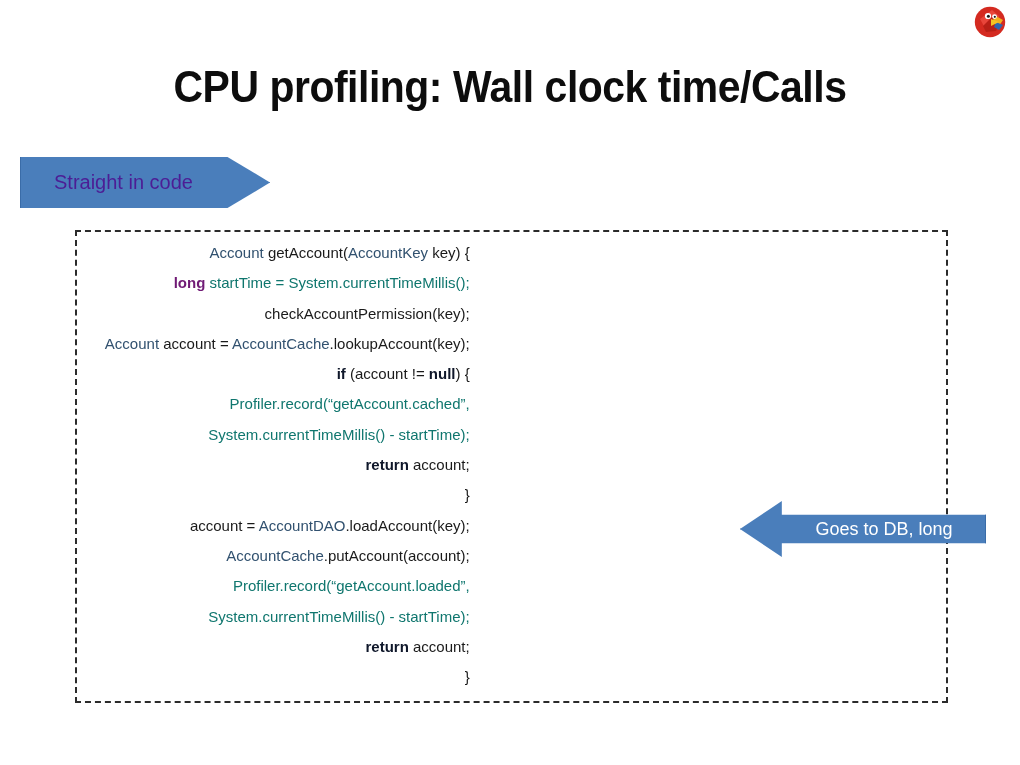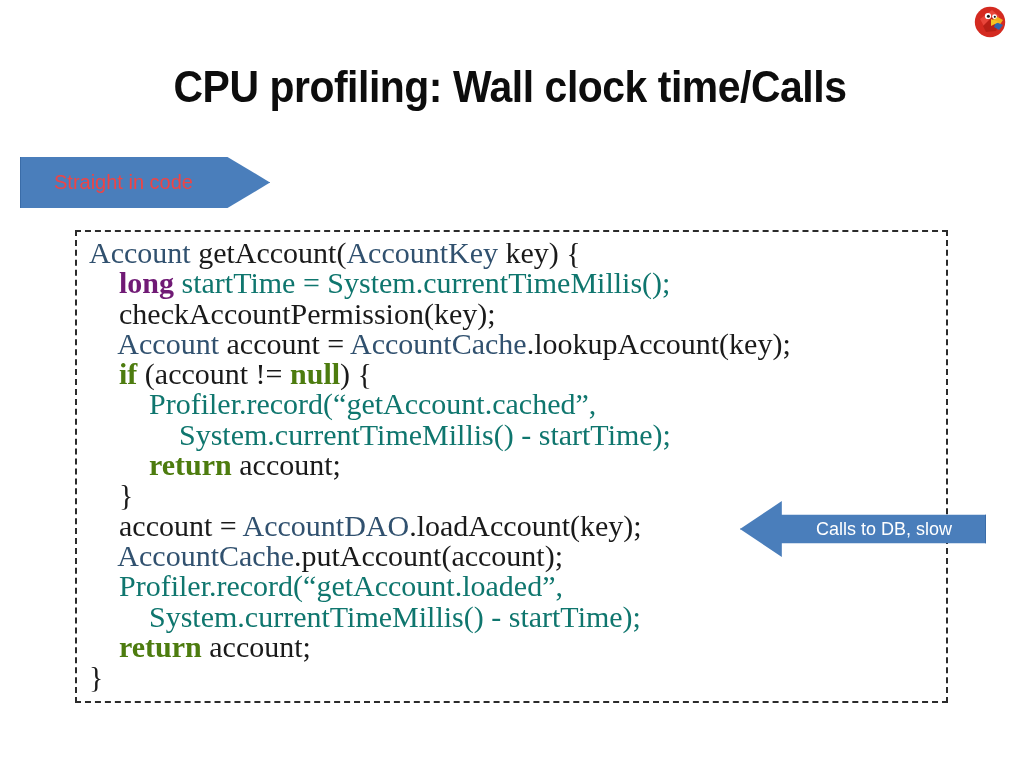--- a/index.html
+++ b/index.html
@@ -59,21 +59,21 @@
   }
   #callout-straight .label {
     position: absolute;
     left: 0;
     top: 0;
     width: 207px;
     height: 61px;
     display: flex;
     align-items: center;
     justify-content: center;
-    color: #ef4444;
+    color: #4c1d95;
     font-size: 20px;
     font-family: "Liberation Sans", sans-serif;
     white-space: nowrap;
   }
 
   
   #callout-db {
     position: absolute;
     left: 740px;
     top: 498px;
@@ -111,31 +111,32 @@
     width: 873px;
     height: 473px;
     border: 2px dashed #2b2b2b;
     box-sizing: border-box;
     background: transparent;
   }
   #code-lines {
     position: absolute;
     left: 12px;
     top: 6px;
-    font-family: Liberation Serif, serif;
-    font-size: 30px;
+    font-family: Liberation Sans, sans-serif;
+    font-size: 15px;
     line-height: 30.3px;
     white-space: pre;
     color: #1a1a1a;
+    text-align: right;
   }
   #code-lines .ln { display: block; height: 30.3px; }
 
   .tok-type  { color: #31516f; }
   .tok-kw    {
-    color: #4d7c0f;
+    color: #0f172a;
     font-weight: bold;
     -webkit-text-stroke: 0.35px #ffffff;
     paint-order: stroke fill;
   }
   .tok-kw-red {
     color: #701a75;
     font-weight: bold;
     -webkit-text-stroke: 0.35px #ffffff;
     paint-order: stroke fill;
   }
@@ -167,14 +168,14 @@
   <div class="shape"></div>
   <div class="label">Straight in code</div>
 </div>
 
 <div id="code-box">
   <div id="code-lines"><span class="ln"><span class="tok-type">Account</span><span class="tok-plain"> getAccount(</span><span class="tok-type">AccountKey</span><span class="tok-plain"> key) {</span></span><span class="ln"><span>    </span><span class="tok-kw-red">long</span><span class="tok-red"> startTime = System.currentTimeMillis();</span></span><span class="ln"><span>    </span><span class="tok-plain">checkAccountPermission(key);</span></span><span class="ln"><span>    </span><span class="tok-type">Account</span><span class="tok-plain"> account = </span><span class="tok-type">AccountCache</span><span class="tok-plain">.lookupAccount(key);</span></span><span class="ln"><span>    </span><span class="tok-kw">if</span><span class="tok-plain"> (account != </span><span class="tok-kw">null</span><span class="tok-plain">) {</span></span><span class="ln"><span>        </span><span class="tok-red">Profiler.record(“getAccount.cached”,</span></span><span class="ln"><span>            </span><span class="tok-red">System.currentTimeMillis() - startTime);</span></span><span class="ln"><span>        </span><span class="tok-kw">return</span><span class="tok-plain"> account;</span></span><span class="ln"><span>    </span><span class="tok-plain">}</span></span><span class="ln"><span>    </span><span class="tok-plain">account = </span><span class="tok-type">AccountDAO</span><span class="tok-plain">.loadAccount(key);</span></span><span class="ln"><span>    </span><span class="tok-type">AccountCache</span><span class="tok-plain">.putAccount(account);</span></span><span class="ln"><span>    </span><span class="tok-red">Profiler.record(“getAccount.loaded”,</span></span><span class="ln"><span>        </span><span class="tok-red">System.currentTimeMillis() - startTime);</span></span><span class="ln"><span>    </span><span class="tok-kw">return</span><span class="tok-plain"> account;</span></span><span class="ln"><span class="tok-plain">}</span></span></div>
 </div>
 
 <div id="callout-db">
   <div class="shape"></div>
-  <div class="label">Calls to DB, slow</div>
+  <div class="label">Goes to DB, long</div>
 </div>
 
 </body></html>

